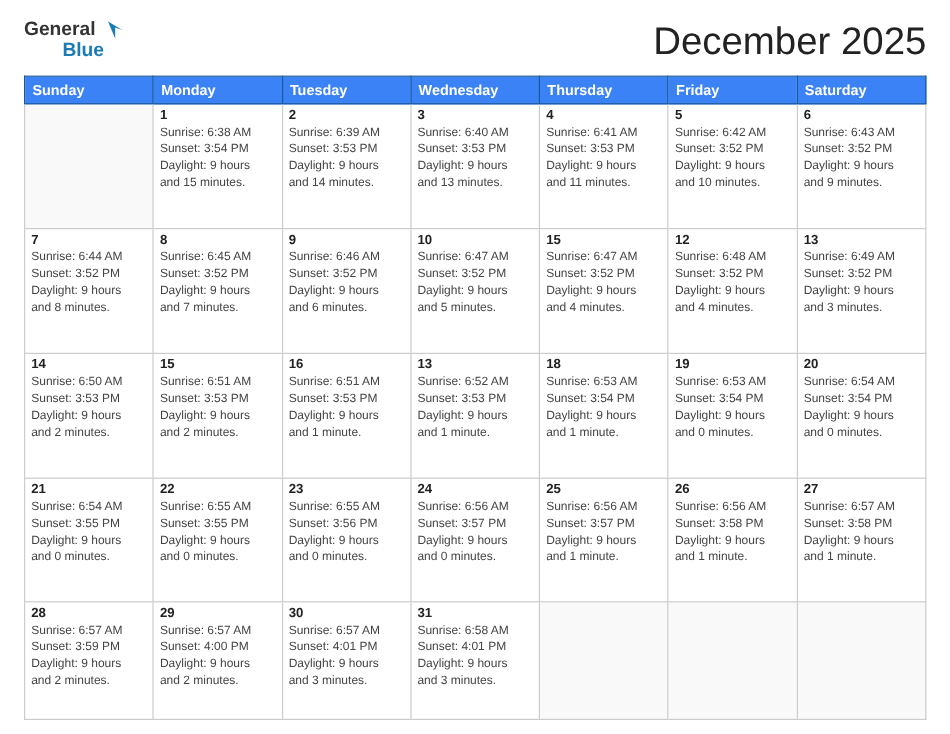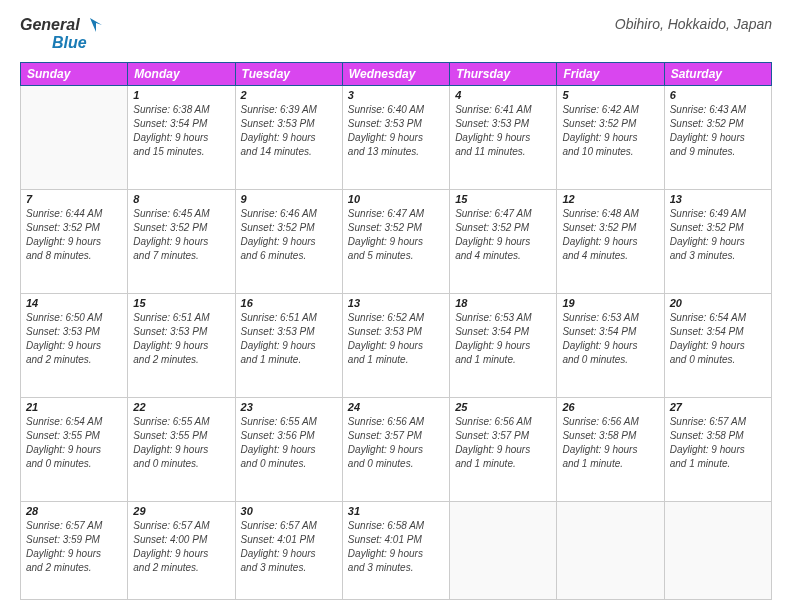--- a/index.html
+++ b/index.html
@@ -9,21 +9,20 @@
       font-family: Arial, sans-serif;
       background: #fff;
       overflow: hidden;
     }
     .page {
       width: 792px;
       height: 612px;
       padding: 16px 20px 12px 20px;
       display: flex;
       flex-direction: column;
-      font-style: italic;
     }
     .header {
       display: flex;
       justify-content: space-between;
       align-items: flex-start;
       margin-bottom: 10px;
     }
     .logo {
       display: flex;
       align-items: center;
@@ -42,21 +41,21 @@
       color: #555;
     }
     .calendar {
       flex: 1;
       border: 1px solid #ccc;
       border-collapse: collapse;
       width: 100%;
       table-layout: fixed;
     }
     .calendar th {
-      background: #d946ef;
+      background: #3b82f6;
       color: white;
       text-align: left;
       padding: 4px 6px;
       font-size: 12px;
       font-weight: bold;
       border: 1px solid #1a5a9a;
     }
     .calendar td {
       border: 1px solid #ccc;
       vertical-align: top;
@@ -97,21 +96,21 @@
       <div style="display:flex;align-items:center;">
         <span style="font-size:16px;font-weight:bold;color:#333;">General</span>
         <svg width="22" height="18" viewBox="0 0 22 18">
           <polygon points="10,2 22,9 16,7 16,16" fill="#1a7bb5"></polygon>
         </svg>
       </div>
       <span style="font-size:16px;font-weight:bold;color:#1a7bb5;margin-left:32px;">Blue</span>
     </div>
   </div>
     <div class="title-block">
-      <div class="subtitle">Obihiro, Hokkaido, Japan</div>
+      <div class="month-title">December 2025</div>
     </div>
   </div>
 
   <table class="calendar">
     <thead>
       <tr>
       <th>Sunday</th>
           <th>Monday</th>
           <th>Tuesday</th>
           <th>Wednesday</th>

